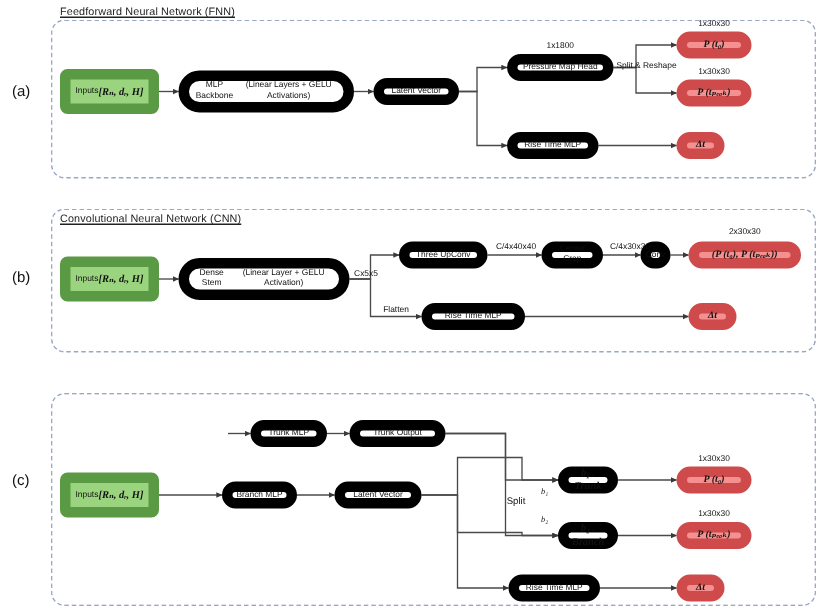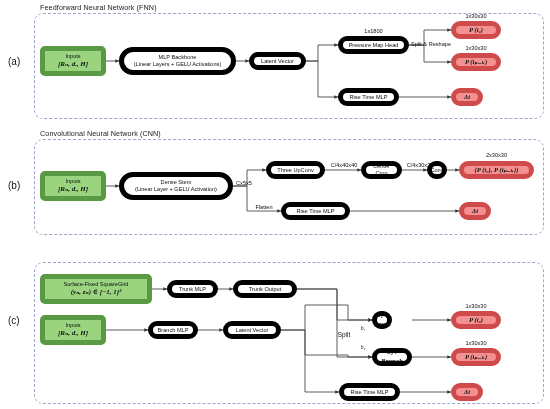--- a/index.html
+++ b/index.html
@@ -6,27 +6,27 @@
   body{
     width:550px;height:409px;position:relative;overflow:hidden;
     font-family:"Liberation Sans","DejaVu Sans",sans-serif;
     color:#1a1a1a;
   }
   .canvas{position:absolute;left:0;top:0;width:550px;height:409px;}
   svg.wires{position:absolute;left:0;top:0;width:550px;height:409px;pointer-events:none;}
 
   
   .panel{position:absolute;border:1px dashed #9aa7c7;border-radius:9px;box-sizing:border-box;background:transparent;}
-  .panel-title{position:absolute;font-size:7.2px;color:#222;letter-spacing:.1px;white-space:nowrap;}
+  .panel-title{position:absolute;font-size:7.2px;color:#222;letter-spacing:.1px;white-space:nowrap;text-decoration:underline;}
   .row-label{position:absolute;font-size:10px;color:#111;}
 
   
-  .node{position:absolute;box-sizing:border-box;display:flex;flex-direction:column;
+  .node{position:absolute;box-sizing:border-box;display:flex;flex-direction:row;
         align-items:center;justify-content:center;text-align:center;
-        border:5px solid #000000;border-radius:14px;background:#ffffff;
+        border:7px solid #000000;border-radius:14px;background:#ffffff;
         font-size:5.6px;line-height:1.25;color:#111;padding:1px 2px;}
   .node.green{background:#9ad47f;border-color:#5a9a45;border-radius:5px;}
   .node.red{background:#f4908f;border-color:#cf4b4b;border-radius:11px;}
   .node .l1{display:block;}
   .node .l2{display:block;}
   .mathy{font-family:"Liberation Serif","DejaVu Serif",serif;font-style:italic;font-weight:bold;font-size:7px;}
   .node.red .mathy{font-size:6.6px;}
 
   
   .ann{position:absolute;font-size:5.6px;color:#111;white-space:nowrap;text-align:center;}
@@ -111,21 +111,21 @@
   <div class="node red" style="left:451px;top:88px;width:32px;height:18px;">
     <span class="mathy">Δt</span>
   </div>
 
   <div class="ann" style="left:338px;top:28px;width:71px;">1x1800</div>
   <div class="ann" style="left:408px;top:41px;width:46px;">Split &amp; Reshape</div>
   <div class="ann" style="left:451px;top:13px;width:50px;">1x30x30</div>
   <div class="ann" style="left:451px;top:45px;width:50px;">1x30x30</div>
 
   <div class="row-label" style="left:8px;top:180px;">(b)</div>
-  <div class="panel-title" style="left:40px;top:129px;">Convolutional Neural Network (CNN)</div>
+  <div class="panel-title" style="left:40px;top:141px;">Convolutional Neural Network (CNN)</div>
   <div class="panel" style="left:34px;top:139px;width:510px;height:96px;"></div>
 
   <div class="node green" style="left:40px;top:171px;width:66px;height:30px;">
     <span class="l1">Inputs</span>
     <span class="l2 mathy">[Rₙ, dᵣ, H]</span>
   </div>
 
   <div class="node" style="left:119px;top:172px;width:114px;height:28px;">
     <span class="l1">Dense Stem</span>
     <span class="l2">(Linear Layer + GELU Activation)</span>
@@ -153,44 +153,40 @@
 
   <div class="ann" style="left:227px;top:180px;width:34px;">Cx5x5</div>
   <div class="ann" style="left:324px;top:162px;width:40px;">C/4x40x40</div>
   <div class="ann" style="left:400px;top:162px;width:40px;">C/4x30x30</div>
   <div class="ann" style="left:249px;top:204px;width:30px;">Flatten</div>
   <div class="ann" style="left:459px;top:152px;width:75px;">2x30x30</div>
 
   <div class="row-label" style="left:8px;top:315px;">(c)</div>
   <div class="panel" style="left:34px;top:262px;width:510px;height:142px;"></div>
 
-  <div class="node green" style="left:40px;top:274px;width:112px;height:30px;">
-    <span class="l1">Surface-Fixed SquareGrid</span>
-    <span class="l2 mathy">(yₙ, zₙ) ∈ [−1, 1]²</span>
-  </div>
 
   <div class="node green" style="left:40px;top:315px;width:66px;height:30px;">
     <span class="l1">Inputs</span>
     <span class="l2 mathy">[Rₙ, dᵣ, H]</span>
   </div>
 
   <div class="node" style="left:167px;top:280px;width:51px;height:18px;">
     <span>Trunk MLP</span>
   </div>
   <div class="node" style="left:233px;top:280px;width:64px;height:18px;">
     <span>Trunk Output</span>
   </div>
   <div class="node" style="left:148px;top:321px;width:50px;height:18px;">
     <span>Branch MLP</span>
   </div>
   <div class="node" style="left:223px;top:321px;width:58px;height:18px;">
     <span>Latent Vector</span>
   </div>
 
-  <div class="node" style="left:372px;top:311px;width:20px;height:18px;">
+  <div class="node" style="left:372px;top:311px;width:40px;height:18px;">
     <span class="mathy">b₁ . Trunk</span>
   </div>
   <div class="node" style="left:372px;top:348px;width:40px;height:18px;">
     <span class="mathy">b₂ . Branch</span>
   </div>
   <div class="node" style="left:339px;top:383px;width:61px;height:18px;">
     <span>Rise Time MLP</span>
   </div>
 
   <div class="node red" style="left:451px;top:311px;width:50px;height:18px;">

